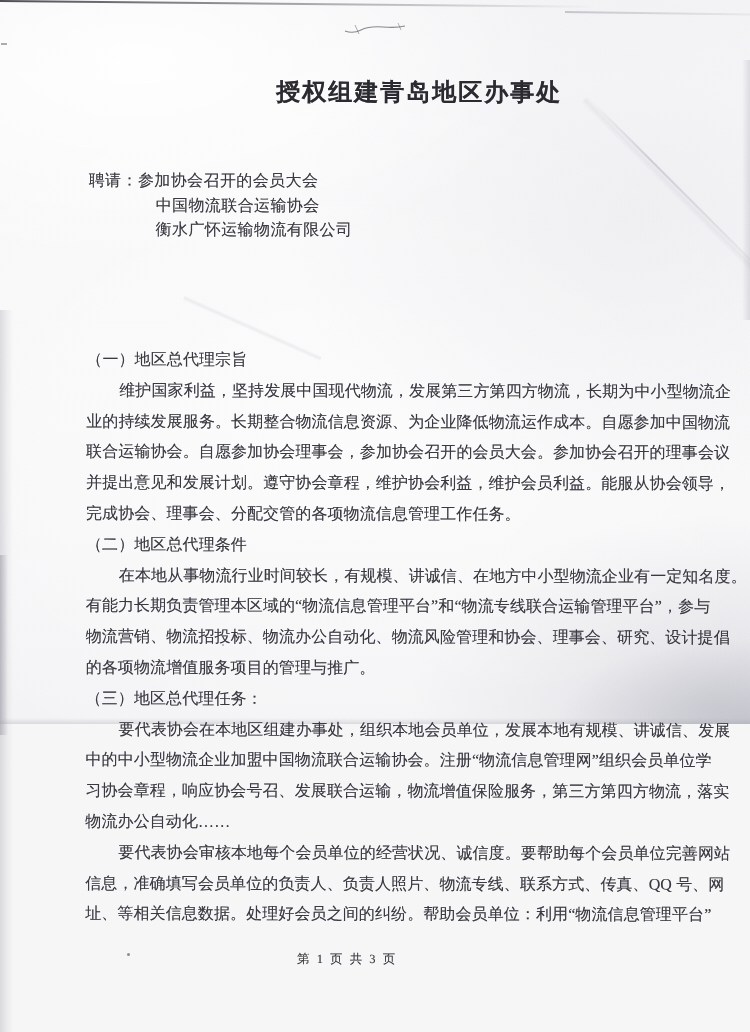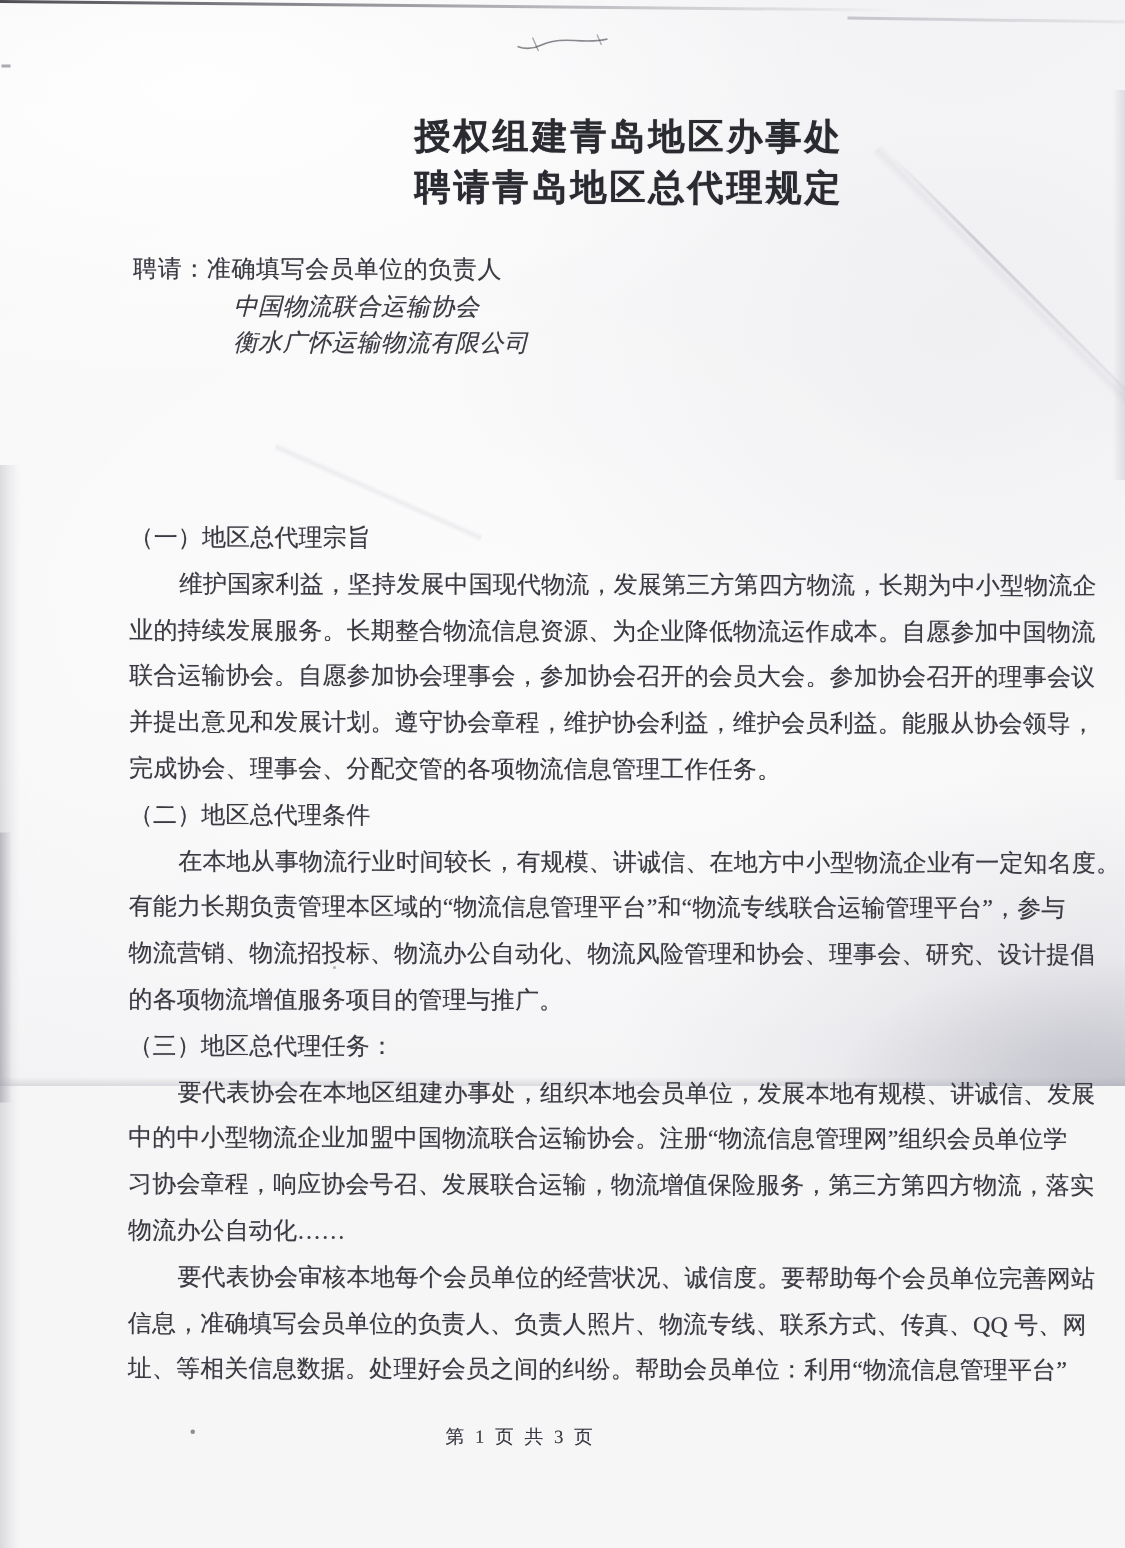--- a/index.html
+++ b/index.html
@@ -88,21 +88,21 @@
     color: var(--title-ink, #2a2a31);
     text-shadow: 0 0 0.6px rgba(42,42,50,0.55);
   }
   .preamble { position: absolute; left: 88px; top: 169px; }
   .pre-line {
     font-size: 16px; line-height: 24.6px; white-space: nowrap;
     color: var(--ink, #3a3a42);
     text-shadow: 0 0 0.5px rgba(58,58,66,0.45);
     letter-spacing: 0.4px;
   }
-  .pre-line.cont { padding-left: 67px; font-style: italic; }
+  .pre-line.cont { padding-left: 67px; }
   .body-text { position: absolute; left: 86px; top: 345px; width: 616px; }
   .line {
     font-size: 16px; line-height: 30.8px; white-space: nowrap;
     color: var(--ink, #3a3a42);
     text-shadow: 0 0 0.5px rgba(58,58,66,0.45);
     letter-spacing: 0.1px;
   }
   .line.indent { text-indent: 33px; }
   .footer {
     position: absolute; left: 0; top: 949px; width: 750px;
@@ -137,25 +137,24 @@
     </svg>
   </div>
   <div class="artifact speck-1"></div>
   <div class="artifact speck-2"></div>
   <div class="artifact speck-3"></div>
 
   <div class="content">
 
     <div class="title-block">
       <div class="title-line">授权组建青岛地区办事处</div>
-      <div class="title-line">聘请青岛地区总代理规定</div>
     </div>
 
     <div class="preamble">
-      <div class="pre-line">聘请：准确填写会员单位的负责人</div>
+      <div class="pre-line">聘请：参加协会召开的会员大会</div>
       <div class="pre-line cont">中国物流联合运输协会</div>
       <div class="pre-line cont">衡水广怀运输物流有限公司</div>
     </div>
 
     <div class="body-text">
       <div class="line heading">（一）地区总代理宗旨</div>
       <div class="line indent">维护国家利益，坚持发展中国现代物流，发展第三方第四方物流，长期为中小型物流企</div>
       <div class="line">业的持续发展服务。长期整合物流信息资源、为企业降低物流运作成本。自愿参加中国物流</div>
       <div class="line">联合运输协会。自愿参加协会理事会，参加协会召开的会员大会。参加协会召开的理事会议</div>
       <div class="line">并提出意见和发展计划。遵守协会章程，维护协会利益，维护会员利益。能服从协会领导，</div>

